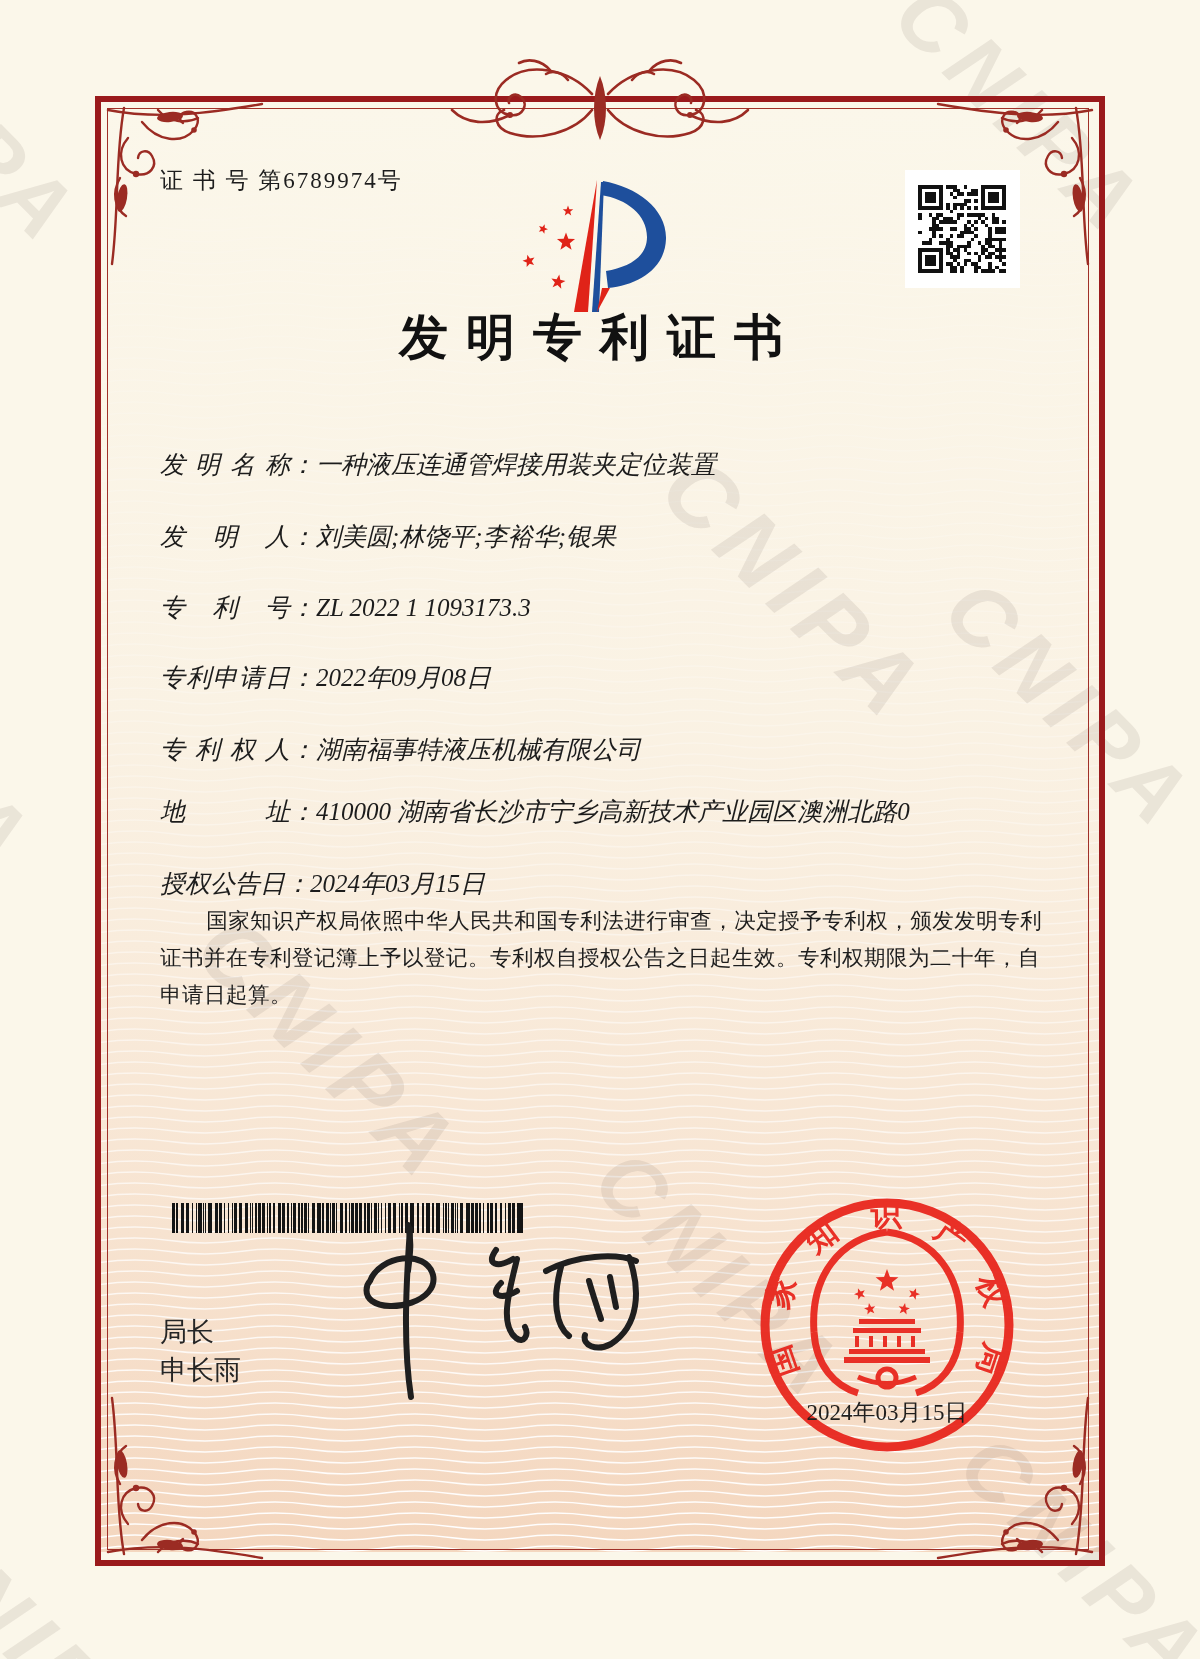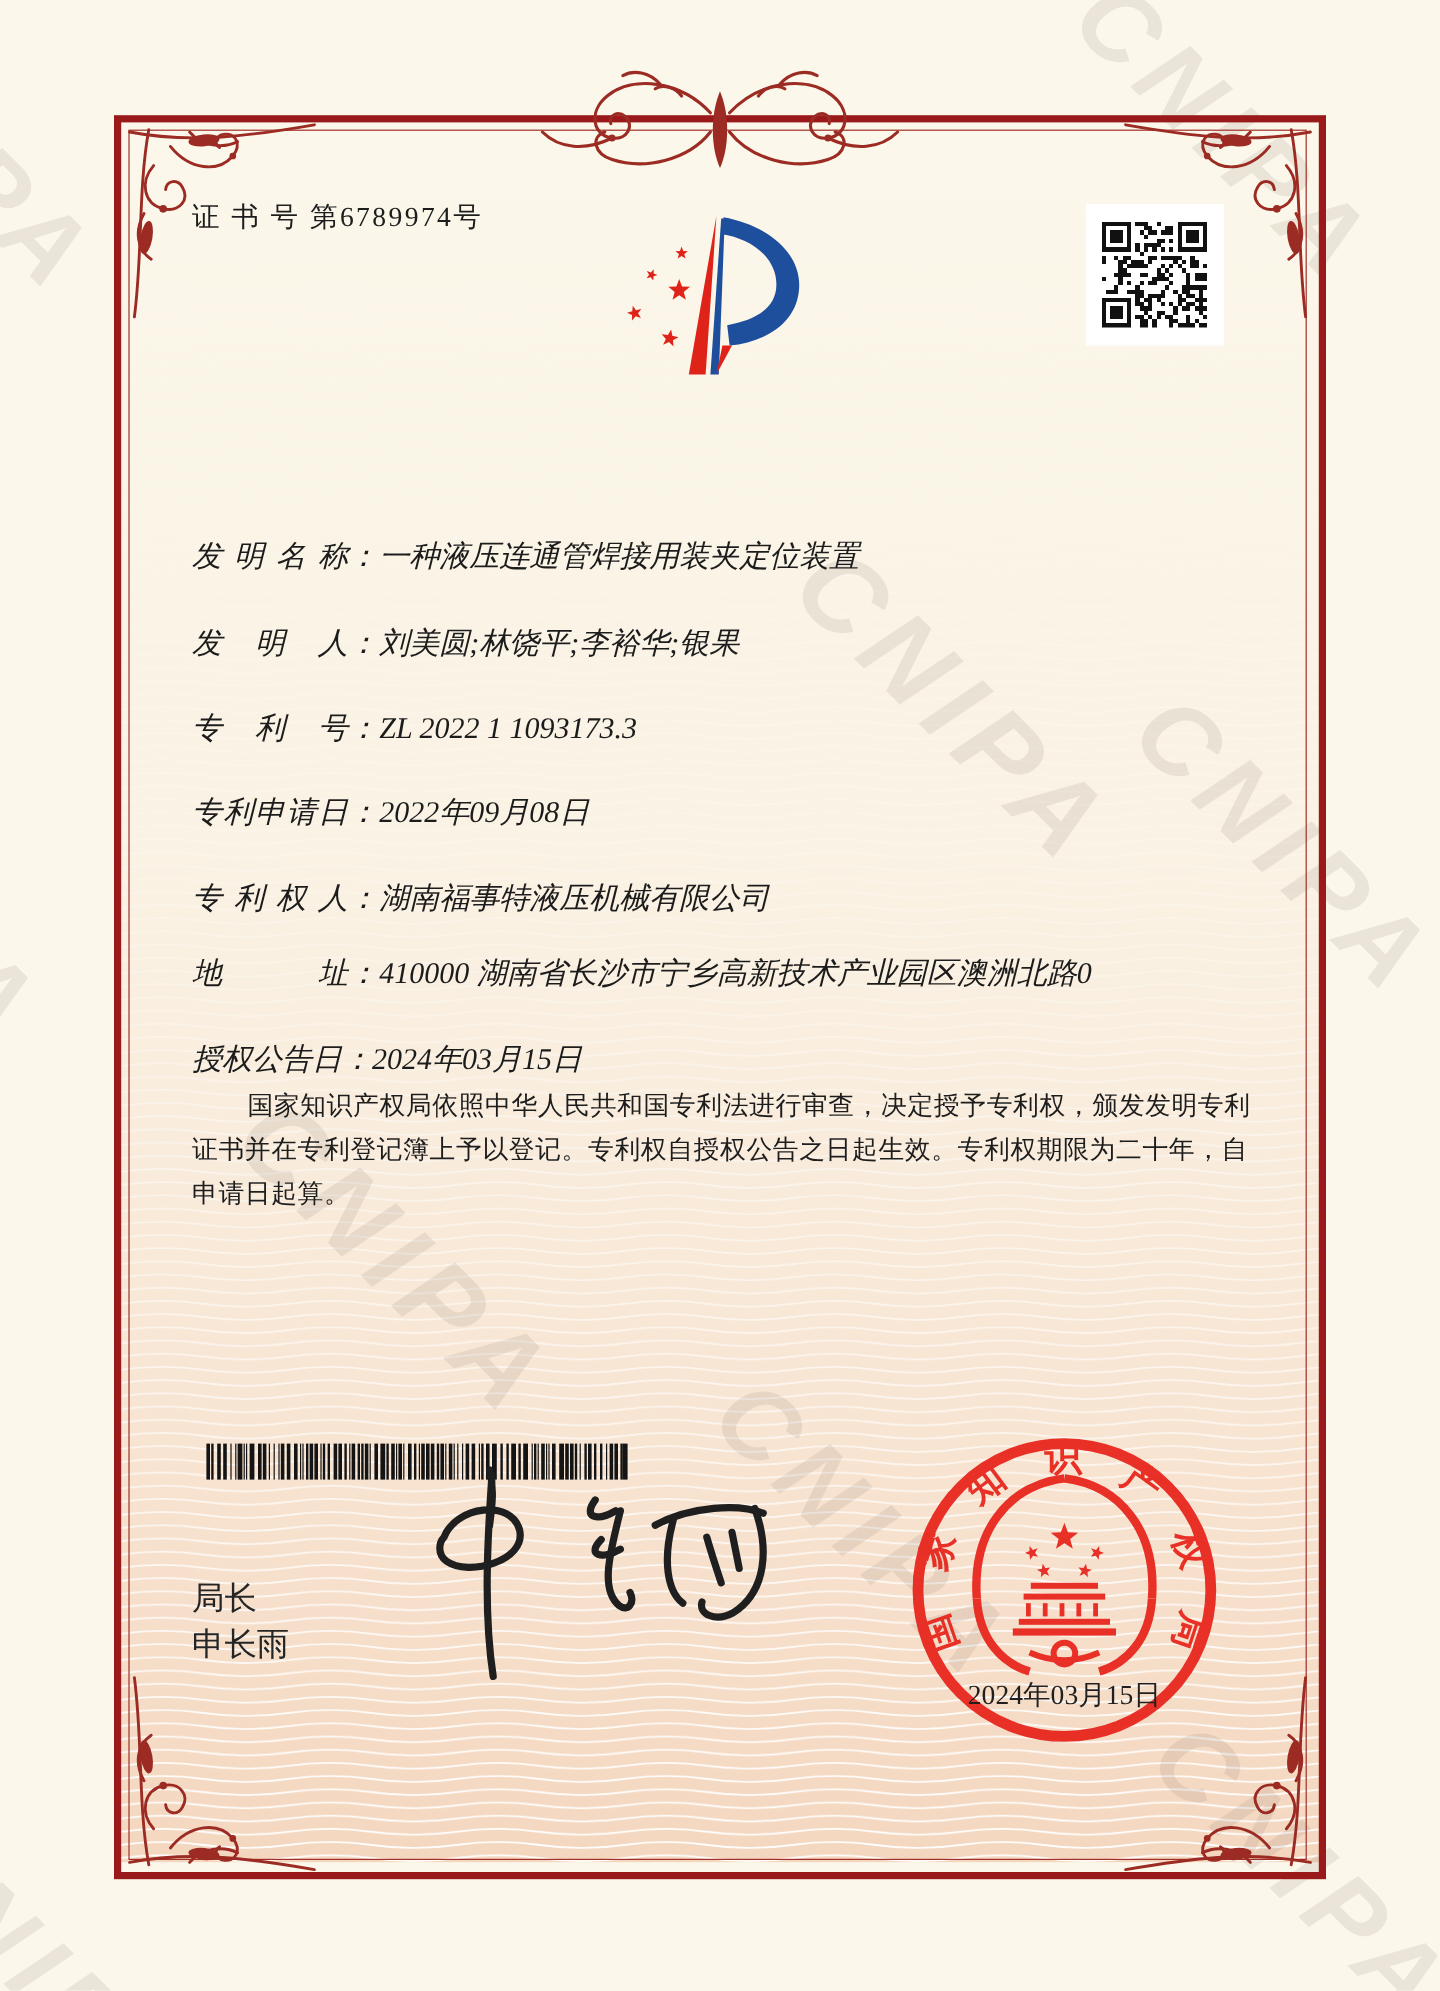--- a/index.html
+++ b/index.html
@@ -345,20 +345,21 @@
         <rect x="16" y="24" width="1" height="1" fill="#111"></rect>
         <rect x="18" y="24" width="1" height="1" fill="#111"></rect>
         <rect x="19" y="24" width="1" height="1" fill="#111"></rect>
         <rect x="20" y="24" width="1" height="1" fill="#111"></rect>
         <rect x="21" y="24" width="1" height="1" fill="#111"></rect>
         <rect x="23" y="24" width="1" height="1" fill="#111"></rect>
         <rect x="24" y="24" width="1" height="1" fill="#111"></rect>
       </svg>
   </div>
 
+  <div class="title">发明专利证书</div>
 
   <div class="fields">
     <div class="frow" style="top:5px">
       <span class="flabel">发明名称</span><span class="fcolon">：</span><span class="fvalue">一种液压连通管焊接用装夹定位装置</span>
     </div>
     <div class="frow" style="top:77px">
       <span class="flabel">发明人</span><span class="fcolon">：</span><span class="fvalue">刘美圆;林饶平;李裕华;银果</span>
     </div>
     <div class="frow" style="top:148px">
       <span class="flabel">专利号</span><span class="fcolon">：</span><span class="fvalue">ZL 2022 1 1093173.3</span>

